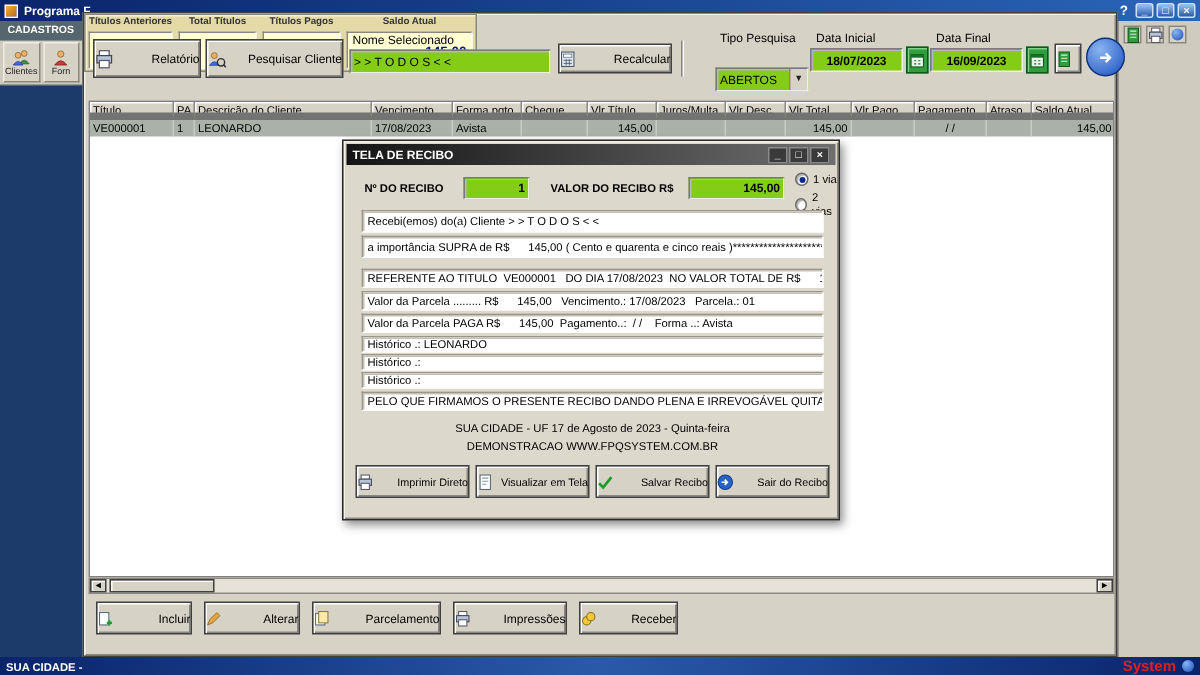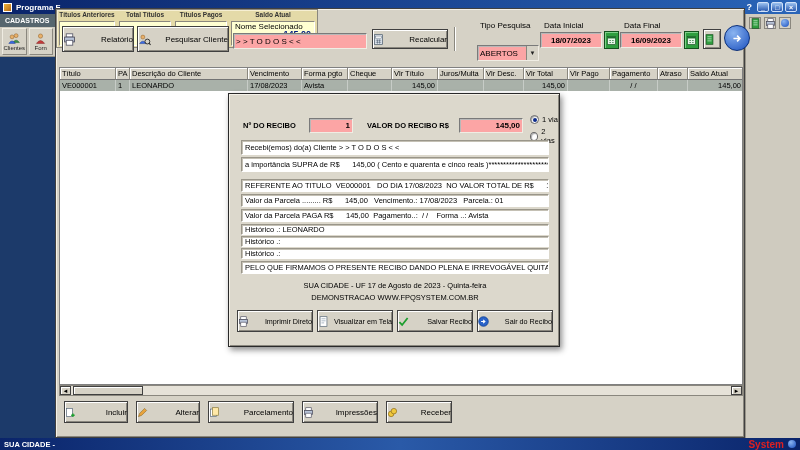--- a/index.html
+++ b/index.html
@@ -19,41 +19,41 @@
   .menu-strip{left:0;top:14px;width:55px;height:13px;background:#56666e;color:#fff;font-size:7px;font-weight:bold;display:flex;align-items:center;padding-left:5px;z-index:1}
   .icon-strip{left:0;top:27px;width:55px;height:30px;background:#cfcbbf;display:flex;gap:2px;padding:1px 2px;border-bottom:1px solid #9a968a;z-index:1}
   .mini-tool{width:25px;height:27px;display:flex;flex-direction:column;align-items:center;justify-content:center;font-size:6px;color:#222;background:#d6d2c6;border:1px solid #efece2;border-right-color:#8a877e;border-bottom-color:#8a877e}
   .left-bg{left:0;top:57px;width:55px;height:381px;background:#1c3a6a;z-index:1}
   .right-strip{left:745px;top:14px;width:55px;height:424px;background:#cfcbbf;z-index:1;border-left:1px solid #9a968a}
   .right-icons{position:absolute;left:3px;top:3px;display:flex;gap:3px}
   .sq11{width:12px;height:12px;border:1px solid #8a877e;background:#d6d2c6;display:flex;align-items:center;justify-content:center}
 
   
   .btn{background:#d6d2c6;border:1px solid #404040;box-shadow:inset 1px 1px 0 #fff,inset -1px -1px 0 #8a877e;display:flex;align-items:center;justify-content:space-between;gap:3px;font-size:8px;color:#000;white-space:nowrap;overflow:hidden}
-  .field{background:#fca5a5;border:1px solid #7a7a7a;border-right-color:#f0ede4;border-bottom-color:#f0ede4;box-shadow:inset 1px 1px 0 #b8b8b8;font-size:8px;display:flex;align-items:center;padding:0 2px;white-space:pre;overflow:hidden}
+  .field{background:#84cc16;border:1px solid #7a7a7a;border-right-color:#f0ede4;border-bottom-color:#f0ede4;box-shadow:inset 1px 1px 0 #b8b8b8;font-size:8px;display:flex;align-items:center;padding:0 2px;white-space:pre;overflow:hidden}
   .lbl{font-size:8px;color:#000;white-space:nowrap}
   .ic{width:13px;height:13px;flex:0 0 auto}
   .ic11{width:11px;height:11px;flex:0 0 auto}
 
   
   .main-window{left:55px;top:8px;width:690px;height:430px;background:#d6d2c6;border:1px solid #404040;box-shadow:inset 1px 1px 0 #f4f1e8,inset -1px -1px 0 #8a877e;z-index:5}
   .mw-titlebar{left:2px;top:2px;width:684px;height:14px;background:linear-gradient(90deg,#0a246a,#2f6fc4);display:flex;align-items:center;color:#fff;font-size:8.5px;font-weight:bold;padding:0 4px;gap:3px}
   .wbtns{margin-left:auto;display:flex;gap:1px}
   .wbtn{width:13px;height:11px;background:#d6d2c6;border:1px solid #404040;box-shadow:inset 1px 1px 0 #fff;font-size:7px;display:flex;align-items:center;justify-content:center;color:#000}
 
   
   .sep-v{left:398px;top:18px;width:2px;height:24px;border-left:1px solid #8a877e;border-right:1px solid #fff}
   .combo-arrow{width:12px;height:100%;margin-left:auto;background:#d6d2c6;border-left:1px solid #8a877e;display:flex;align-items:center;justify-content:center;font-size:6px;color:#222}
   .cal-btn{background:#2f9e3f;border:1px solid #14521e;box-shadow:inset 1px 1px 0 #7fd08a;display:flex;align-items:center;justify-content:center}
   .go-btn{border-radius:50%;background:radial-gradient(circle at 35% 30%,#8ab4f0,#1a4fbe);border:1px solid #0a2f7a;display:flex;align-items:center;justify-content:center}
 
   
   .grid{left:3px;top:58px;width:684px;height:318px;background:#fff;border:1px solid #808080;overflow:hidden}
   .grid-header{display:flex;height:12px;background:#d6d2c6}
-  .gh-cell{border-right:1px solid #8a877e;border-bottom:1px solid #737373;box-shadow:inset 1px 1px 0 #fff;font-size:7.5px;padding:1px 2px;white-space:nowrap;overflow:hidden;flex:0 0 auto}
+  .gh-cell{border-right:1px solid #8a877e;border-bottom:5px solid #737373;box-shadow:inset 1px 1px 0 #fff;font-size:7.5px;padding:1px 2px;white-space:nowrap;overflow:hidden;flex:0 0 auto}
   .grid-row{display:flex;height:11px;background:#a9b1a9}
   .gr-cell{border-right:1px solid #c7ccc7;font-size:7.5px;padding:0 2px;line-height:11px;white-space:nowrap;overflow:hidden;flex:0 0 auto;color:#000}
   .num{text-align:right}
   .hscroll{left:3px;top:376px;width:684px;height:11px;background:#e6e2d8;border:1px solid #8a877e;display:flex;align-items:center}
   .sbtn{width:11px;height:9px;background:#d6d2c6;border:1px solid #404040;box-shadow:inset 1px 1px 0 #fff;font-size:6px;display:flex;align-items:center;justify-content:center}
   .sthumb{width:70px;height:9px;background:#d6d2c6;border:1px solid #404040;box-shadow:inset 1px 1px 0 #fff;margin-left:2px}
 
   
   .totals-panel{left:424px;top:388px;width:262px;height:39px;background:#e4daa8;border:1px solid #8a877e;box-shadow:inset 1px 1px 0 #f6efd2;display:flex}
   .tot-col{display:flex;flex-direction:column;padding:1px 2px}
@@ -300,20 +300,28 @@
         <span class="tot-val"></span>
       </div>
       <div class="tot-col" style="width:88px">
         <span class="tot-lbl">Saldo Atual</span>
         <span class="tot-val">145,00</span>
       </div>
     </div>
   </div>
 
   <div class="abs modal">
+    <div class="abs modal-titlebar">
+      <span>TELA DE RECIBO</span>
+      <span class="wbtns">
+        <span class="mwbtn">_</span>
+        <span class="mwbtn">□</span>
+        <span class="mwbtn">×</span>
+      </span>
+    </div>
 
     <span class="abs blbl" style="left:14px;top:27px">Nº DO RECIBO</span>
     <div class="abs field" style="left:80px;top:24px;width:44px;height:15px;font-weight:bold;justify-content:flex-end">1</div>
     <span class="abs blbl" style="left:138px;top:27px">VALOR DO RECIBO R$</span>
     <div class="abs field" style="left:230px;top:24px;width:64px;height:15px;font-weight:bold;justify-content:flex-end">145,00</div>
 
     <div class="abs radio-row" style="left:301px;top:21px">
       <span class="radio sel"></span>
       <span class="rlbl">1 via</span>
     </div>

